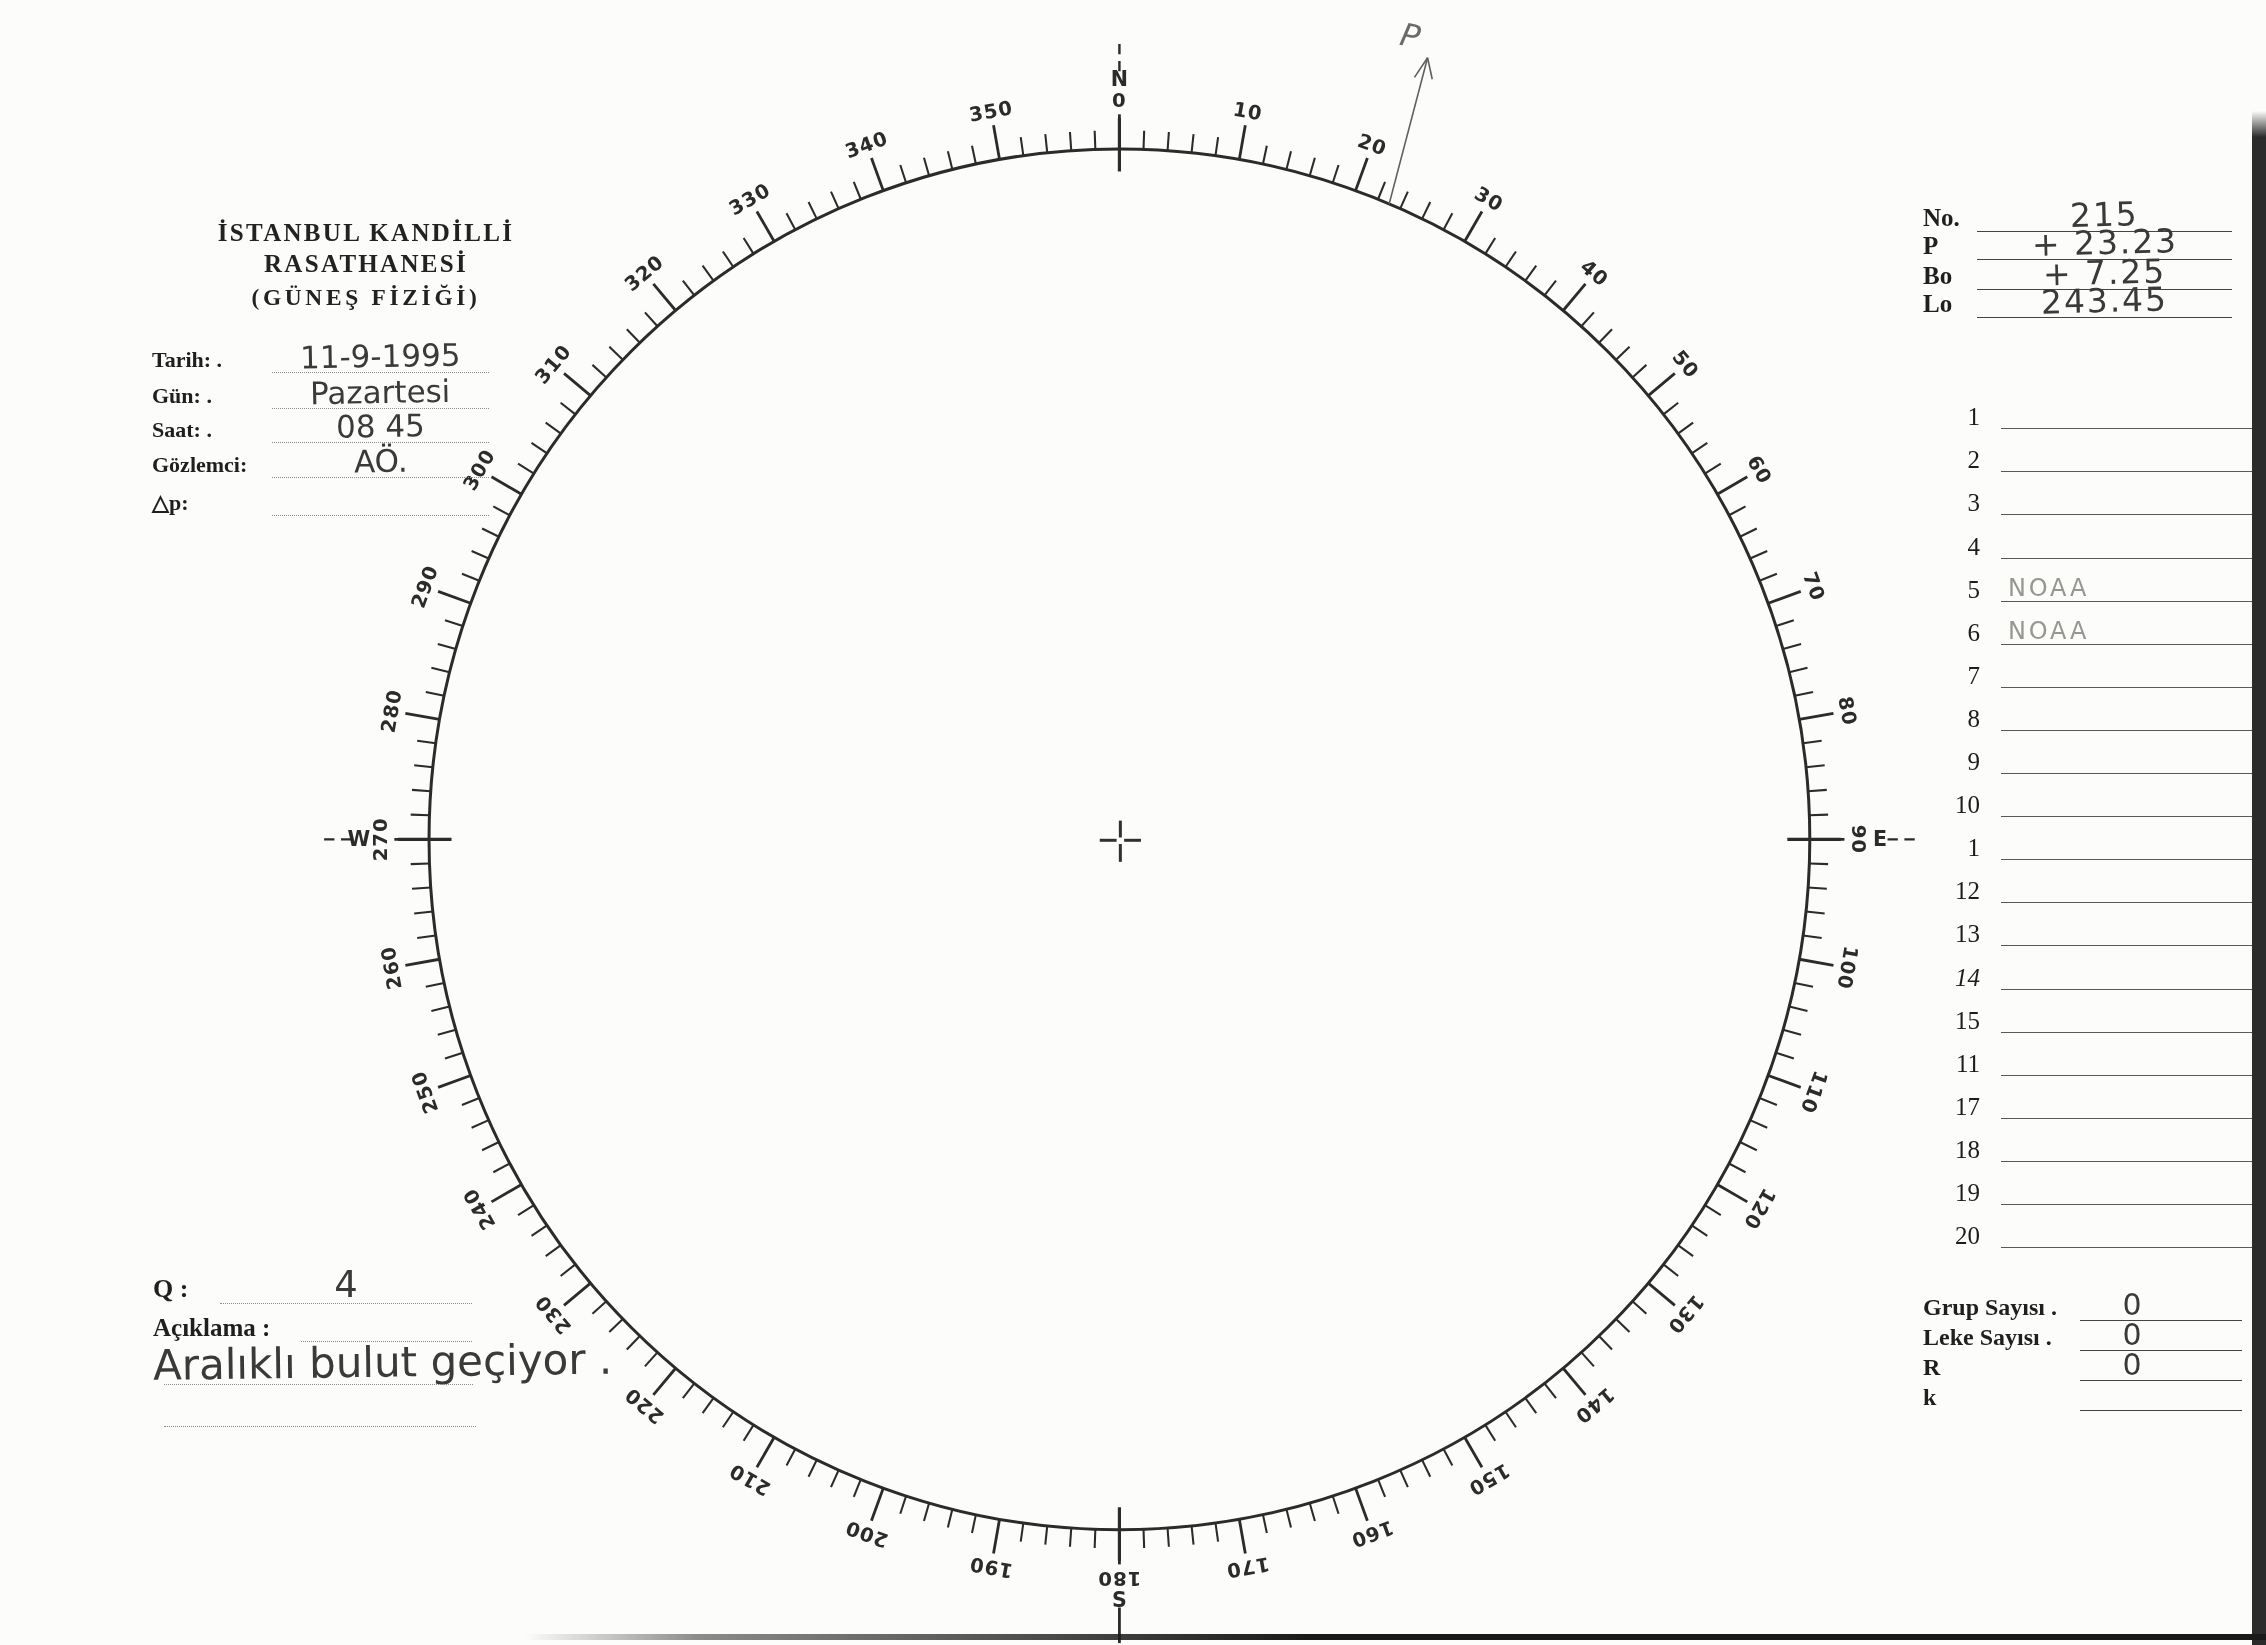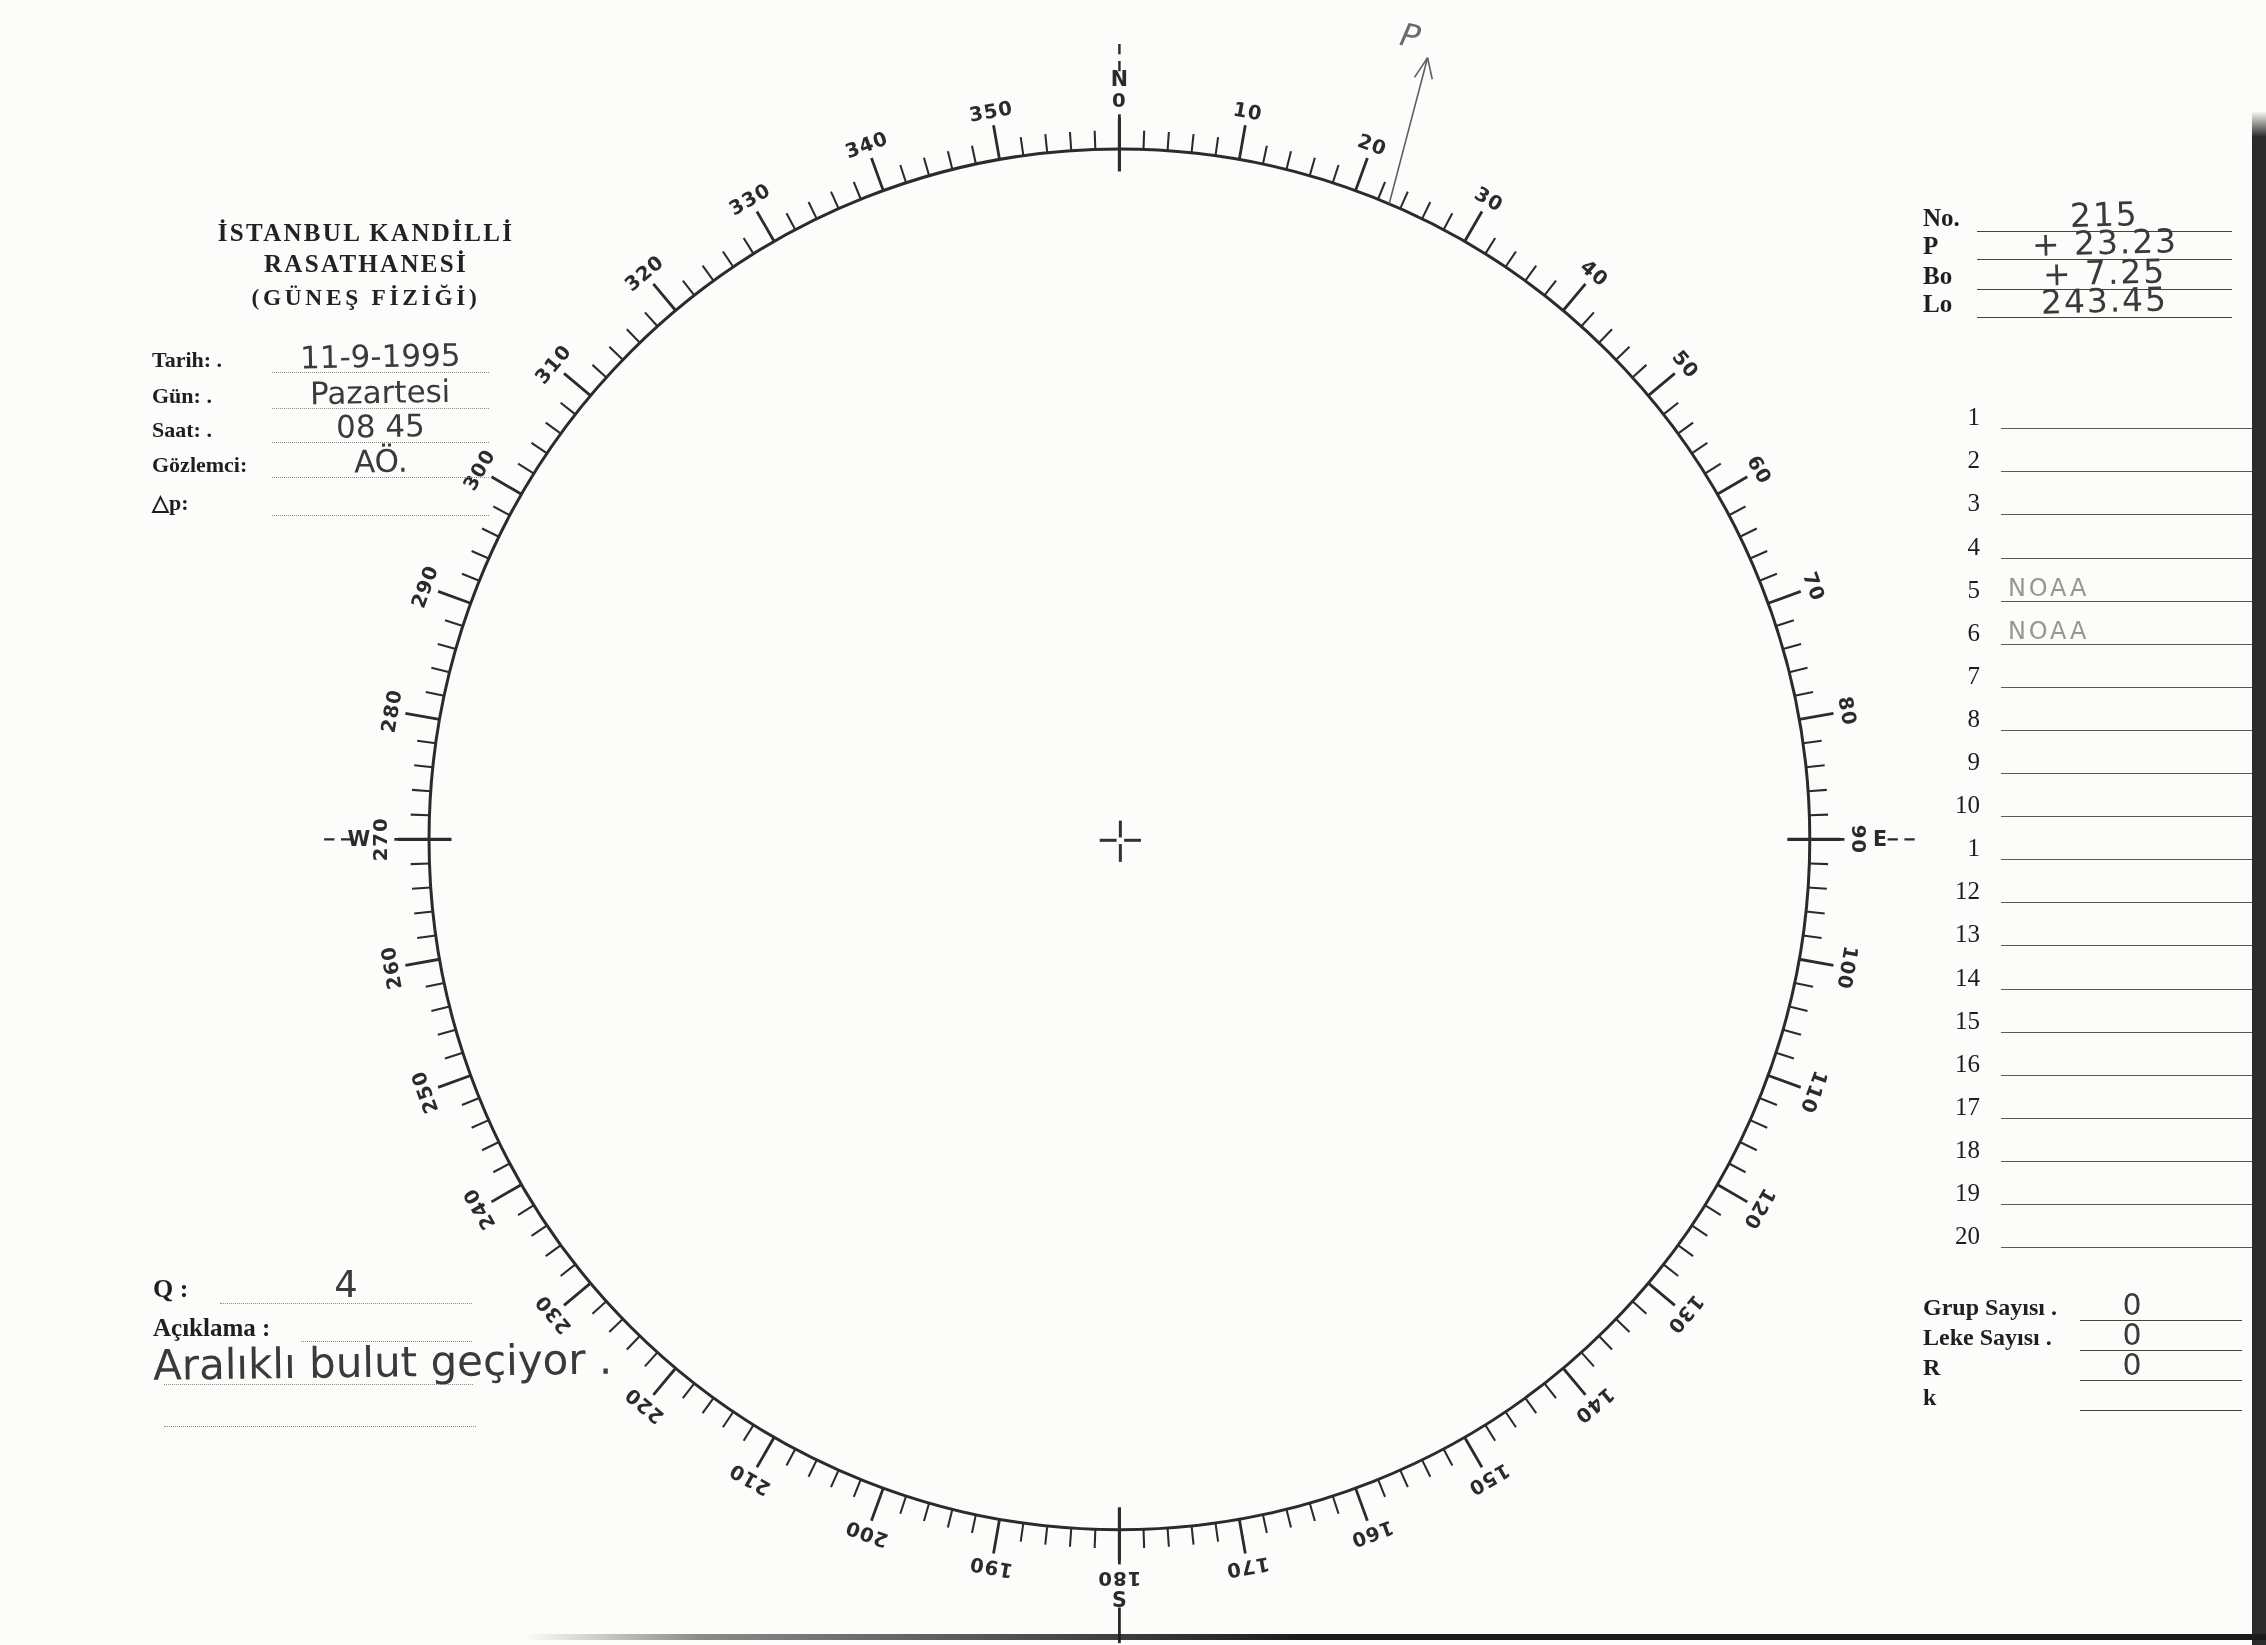--- a/index.html
+++ b/index.html
@@ -451,34 +451,34 @@
         <span class="reg-line">
           <span class="hand pencil reg-val"></span>
         </span>
       </div>
       <div class="abs row reg-row" style="top: 914px;">
         <span class="reg-num">13</span>
         <span class="reg-line">
           <span class="hand pencil reg-val"></span>
         </span>
       </div>
-      <div class="abs row reg-row" style="top: 958px;">
+      <div class="abs row reg-row" style="top: 958px; font-style: italic;">
         <span class="reg-num">14</span>
         <span class="reg-line">
           <span class="hand pencil reg-val"></span>
         </span>
       </div>
       <div class="abs row reg-row" style="top: 1001px; justify-content: flex-end;">
         <span class="reg-num">15</span>
         <span class="reg-line">
           <span class="hand pencil reg-val"></span>
         </span>
       </div>
       <div class="abs row reg-row" style="top: 1044px;">
-        <span class="reg-num">16</span>
+        <span class="reg-num">11</span>
         <span class="reg-line">
           <span class="hand pencil reg-val"></span>
         </span>
       </div>
       <div class="abs row reg-row" style="top: 1087px;">
         <span class="reg-num">17</span>
         <span class="reg-line">
           <span class="hand pencil reg-val"></span>
         </span>
       </div>

